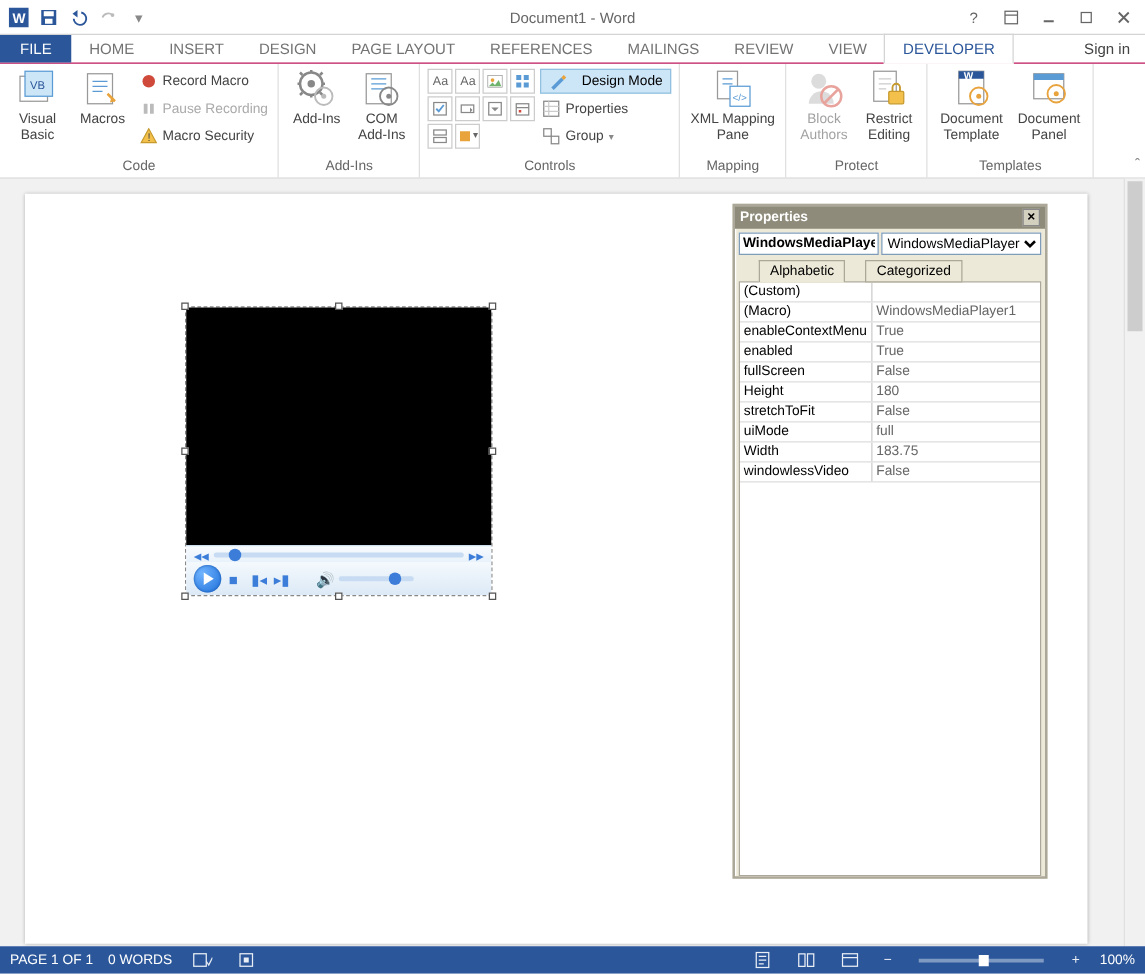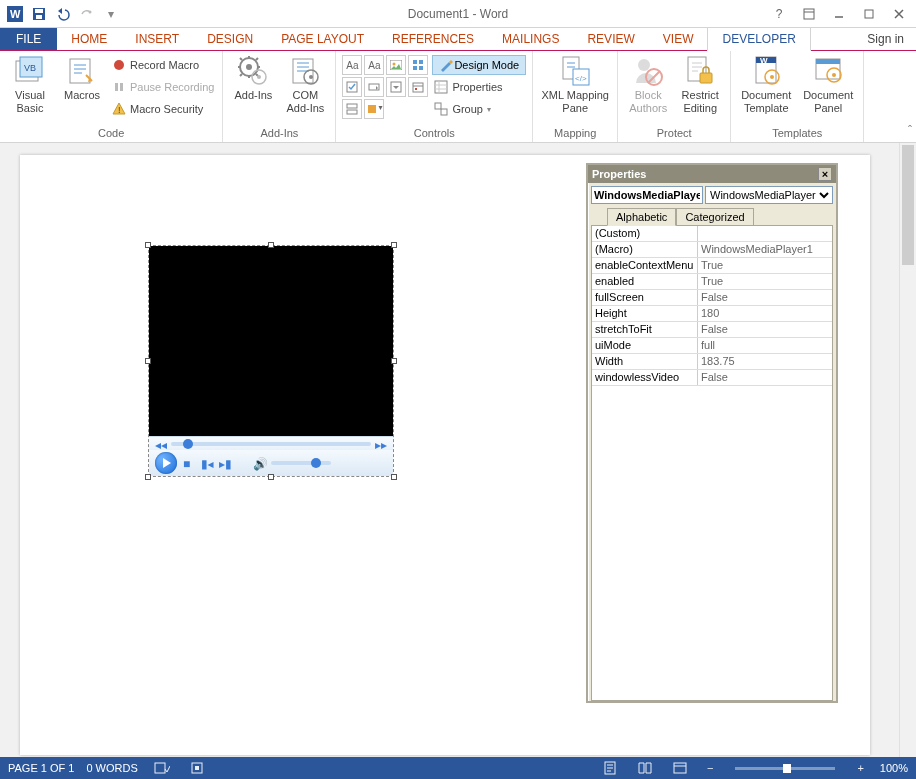--- a/index.html
+++ b/index.html
@@ -8,37 +8,37 @@
 
 .titlebar { height: 28px; background: #fff; border-bottom: 1px solid #d4d4d4; display: flex; align-items: center; position: relative; }
 .qat { display: flex; align-items: center; padding-left: 4px; gap: 2px; }
 .qat-btn { width: 22px; height: 22px; display: flex; align-items: center; justify-content: center; cursor: pointer; }
 .title-center { position: absolute; left: 50%; transform: translateX(-50%); color: #666; font-size: 12px; }
 .title-right { position: absolute; right: 4px; display: flex; align-items: center; gap: 4px; }
 .win-btn { width: 26px; height: 20px; display: flex; align-items: center; justify-content: center; color: #666; cursor: pointer; }
 
 
 .tabs { height: 23px; background: #fff; display: flex; align-items: flex-end; border-bottom: 1px solid #be185d; position: relative; }
-.tab { padding: 4px 14px; font-size: 12px; color: #c2410c; cursor: pointer; text-transform: uppercase; }
+.tab { padding: 4px 14px; font-size: 12px; color: #737373; cursor: pointer; text-transform: uppercase; }
 .tab.file { background: #2b579a; color: #fff; padding: 4px 16px; }
 .tab.active { color: #2b579a; border: 1px solid #d4d4d4; border-bottom: 1px solid #fff; background: #fff; position: relative; top: 1px; }
 .signin { position: absolute; right: 12px; top: 4px; font-size: 12px; color: #444; cursor: pointer; }
 
 
 .ribbon { height: 92px; background: #fff; border-bottom: 1px solid #d4d4d4; display: flex; }
 .group { border-right: 1px solid #e0e0e0; padding: 2px 6px 0 6px; display: flex; flex-direction: column; }
 .group-body { flex: 1; display: flex; align-items: flex-start; gap: 4px; }
 .group-label { text-align: center; font-size: 11px; color: #666; padding: 2px 0 3px 0; }
 .big-btn { display: flex; flex-direction: column; align-items: center; width: 48px; padding-top: 2px; cursor: pointer; gap: 2px;}
 .big-btn .lbl { font-size: 11px; color: #444; text-align: center; line-height: 1.15; }
 .icon32 { width: 32px; height: 32px; display: flex; align-items: center; justify-content: center; }
 .stack { display: flex; flex-direction: column; gap: 2px; padding-top: 2px;}
 .small-row { display: flex; align-items: center; gap: 4px; font-size: 11px; color: #444; cursor: pointer; height: 20px; padding: 0 2px;}
 .small-row.disabled { color: #aaa; }
-.toggle-btn { display:flex; align-items:center; gap:1px; padding:2px 6px; font-size:11px; border:1px solid transparent; cursor:pointer; }
+.toggle-btn { display:flex; align-items:center; gap:12px; padding:2px 6px; font-size:11px; border:1px solid transparent; cursor:pointer; }
 .toggle-btn.active { background:#cde6f7; border:1px solid #92c0e0; }
 .ctrl-cell { width:20px; height:20px; border:1px solid #ccc; display:flex; align-items:center; justify-content:center; font-size:10px; color:#666; cursor:pointer;}
 
 
 .docarea { position: absolute; top: 143px; left: 0; right: 0; bottom: 22px; background: #f1f1f1; }
 .vscroll { position:absolute; right:0; top:0; bottom:0; width:17px; background:#f1f1f1; border-left:1px solid #e0e0e0;}
 .vscroll-thumb { position:absolute; top:2px; left:2px; right:2px; height:120px; background:#cdcdcd;}
 .page { position:absolute; left:20px; top:12px; width:850px; height:600px; background:#fff; box-shadow: 0 0 3px rgba(0,0,0,0.25);}
 
 
@@ -55,21 +55,21 @@
 .seek { flex:1; height:4px; background:#c7dcf2; border-radius:2px; position:relative;}
 .seek::after{content:"";position:absolute;left:12px;top:-3px;width:10px;height:10px;background:#3b7dd8;border-radius:50%;}
 
 
 .props { position:absolute; right:32px; top:8px; width:252px; height:540px; background:#ece9d8; border:2px solid #aca899; box-shadow:1px 1px 0 #fff inset;}
 .props-title { height:18px; background:#8e8b7a; color:#fff; font-size:11px; font-weight:bold; padding:2px 4px; display:flex; justify-content:space-between; align-items:center;}
 .props-obj { padding:3px; display:flex; gap:2px;}
 .props-obj input, .props-obj select { font-size:11px; height:18px; border:1px solid #7f9db9;}
 .props-obj input { width:112px; font-weight:bold; background:#fff; padding:0 2px;}
 .props-obj select { flex:1; background:#fff;}
-.props-tabs { display:flex; padding:0 19px; gap:0;}
+.props-tabs { display:flex; padding:0 19px; gap:16px;}
 .props-tab { font-size:11px; padding:2px 8px; border:1px solid #aca899; background:#ece9d8; cursor:pointer; position:relative; top:1px;}
 .props-tab.active { background:#ece9d8; border-bottom:1px solid #ece9d8; z-index:2;}
 .props-grid { margin:0 3px 3px 3px; border:1px solid #aca899; background:#fff; height:476px; overflow:hidden;}
 .prow { display:flex; border-bottom:1px solid #ddd; font-size:11px; height:16px;}
 .prow .k { width:106px; padding:1px 3px; border-right:1px solid #ccc; color:#000; overflow:hidden; white-space:nowrap;}
 .prow .v { flex:1; padding:1px 3px; color:#666;}
 .prow.sel .k { background:#d6d2c2;}
 
 
 .status { position:absolute; left:0; right:0; bottom:0; height:22px; background:#2b579a; color:#fff; display:flex; align-items:center; font-size:11px; padding:0 8px; gap:12px;}

